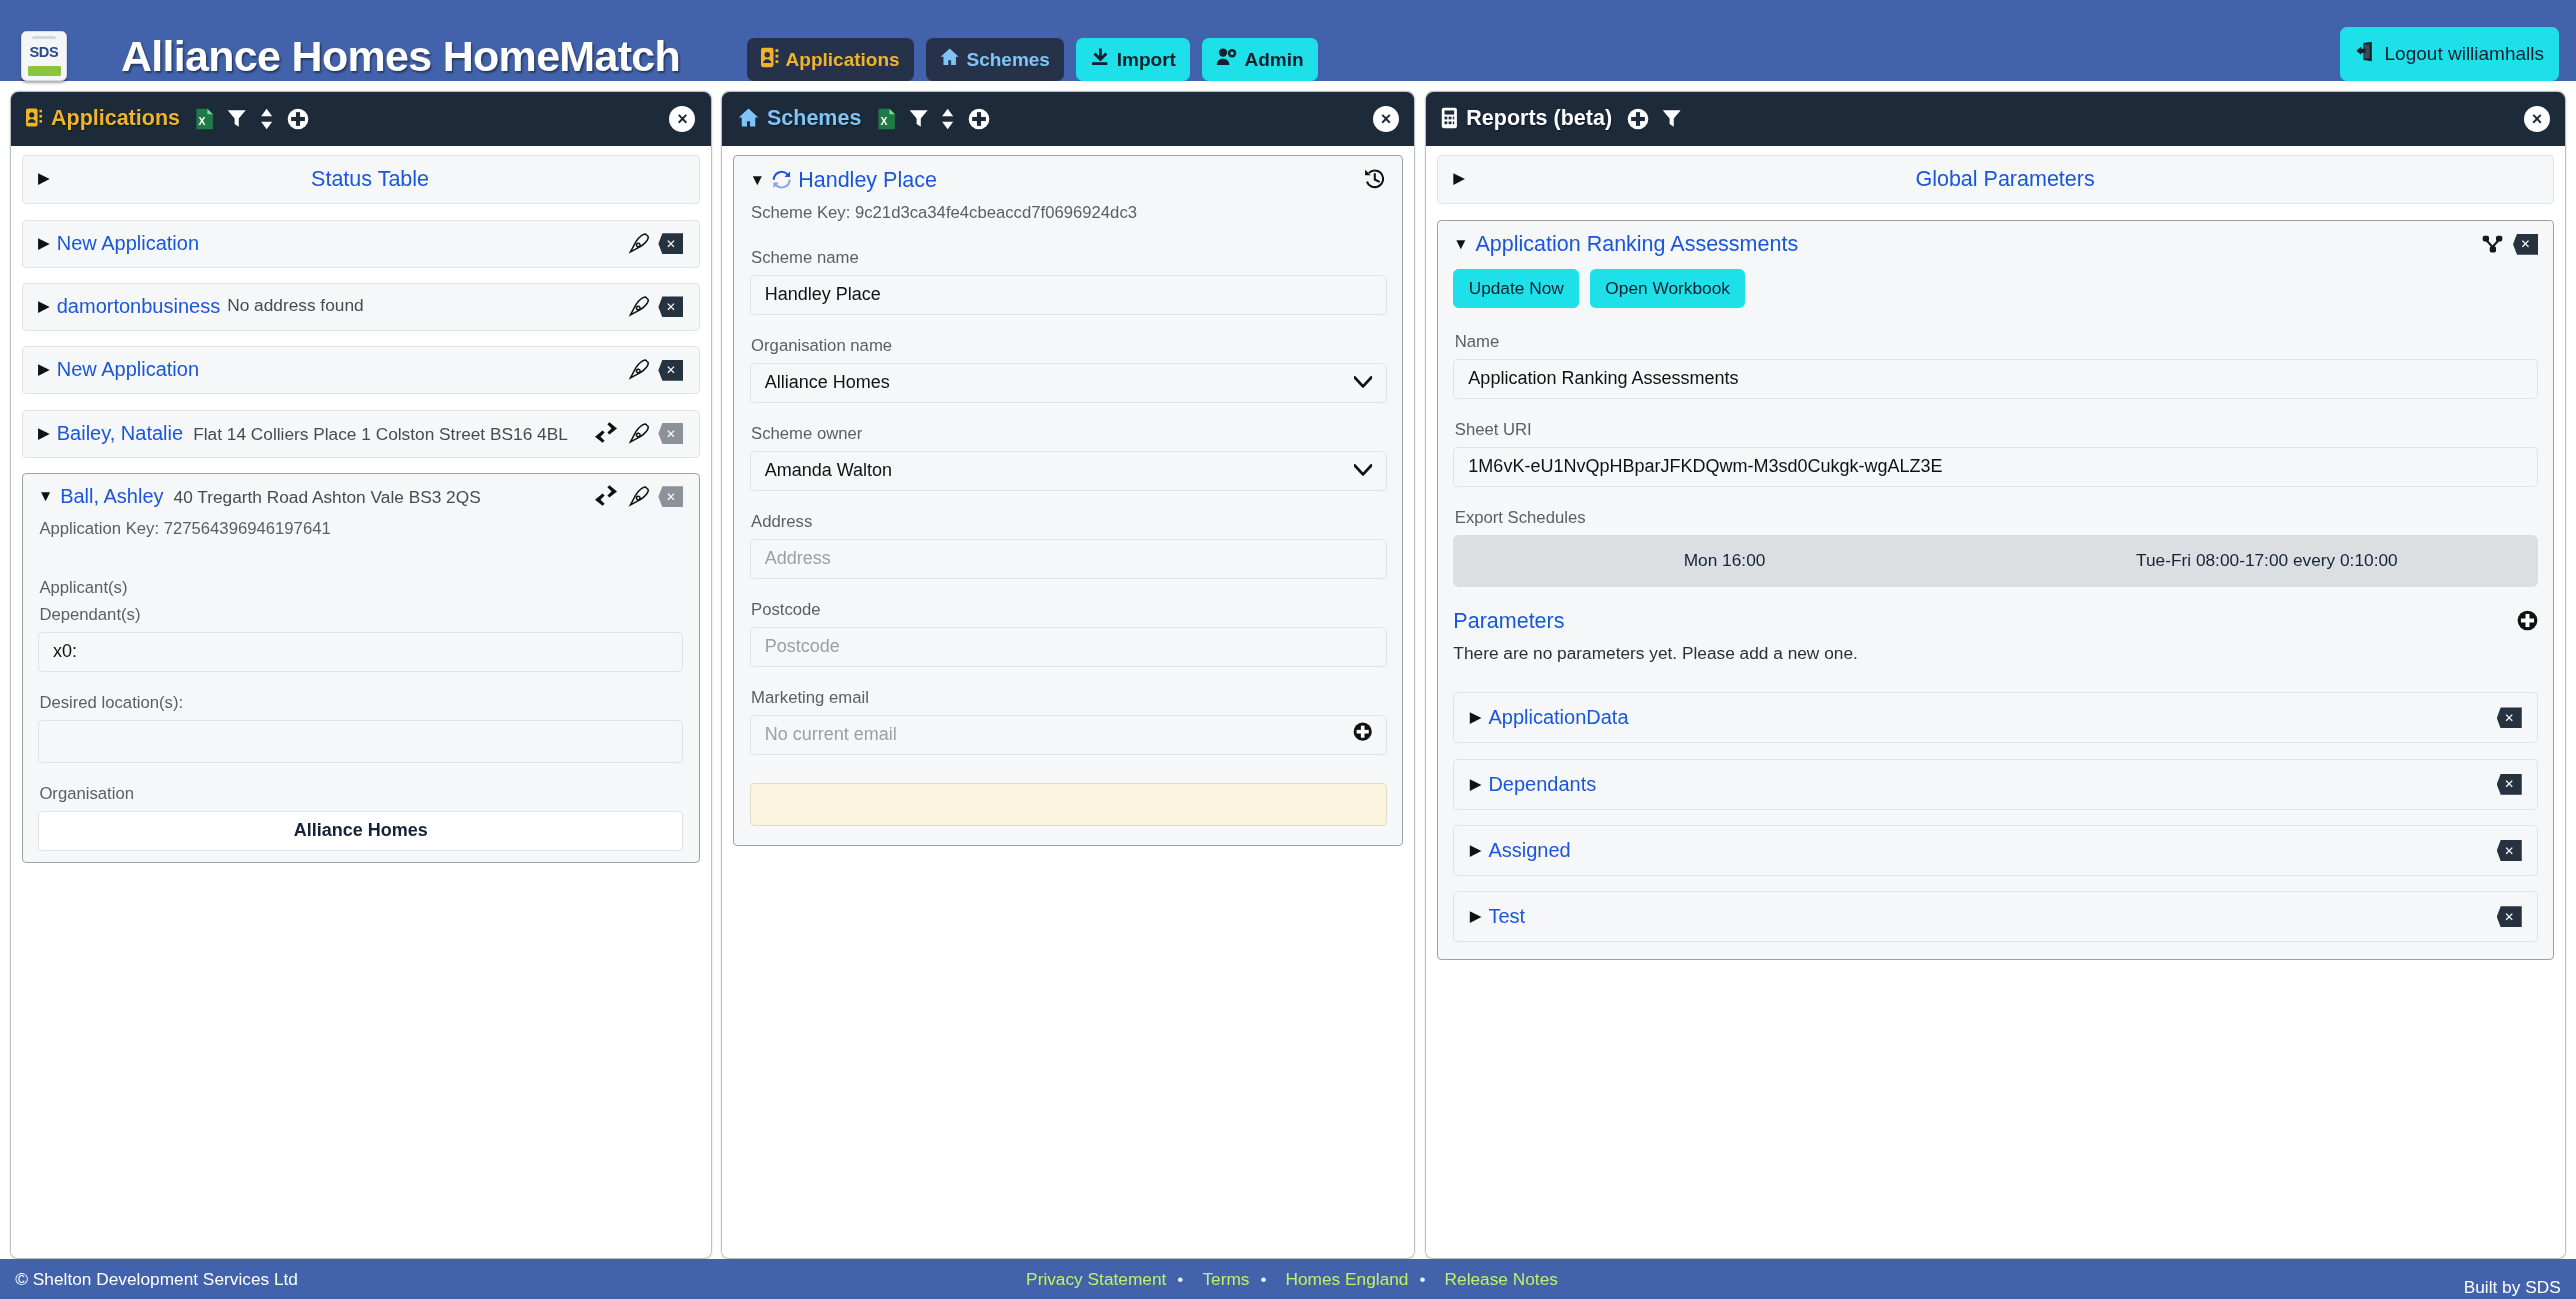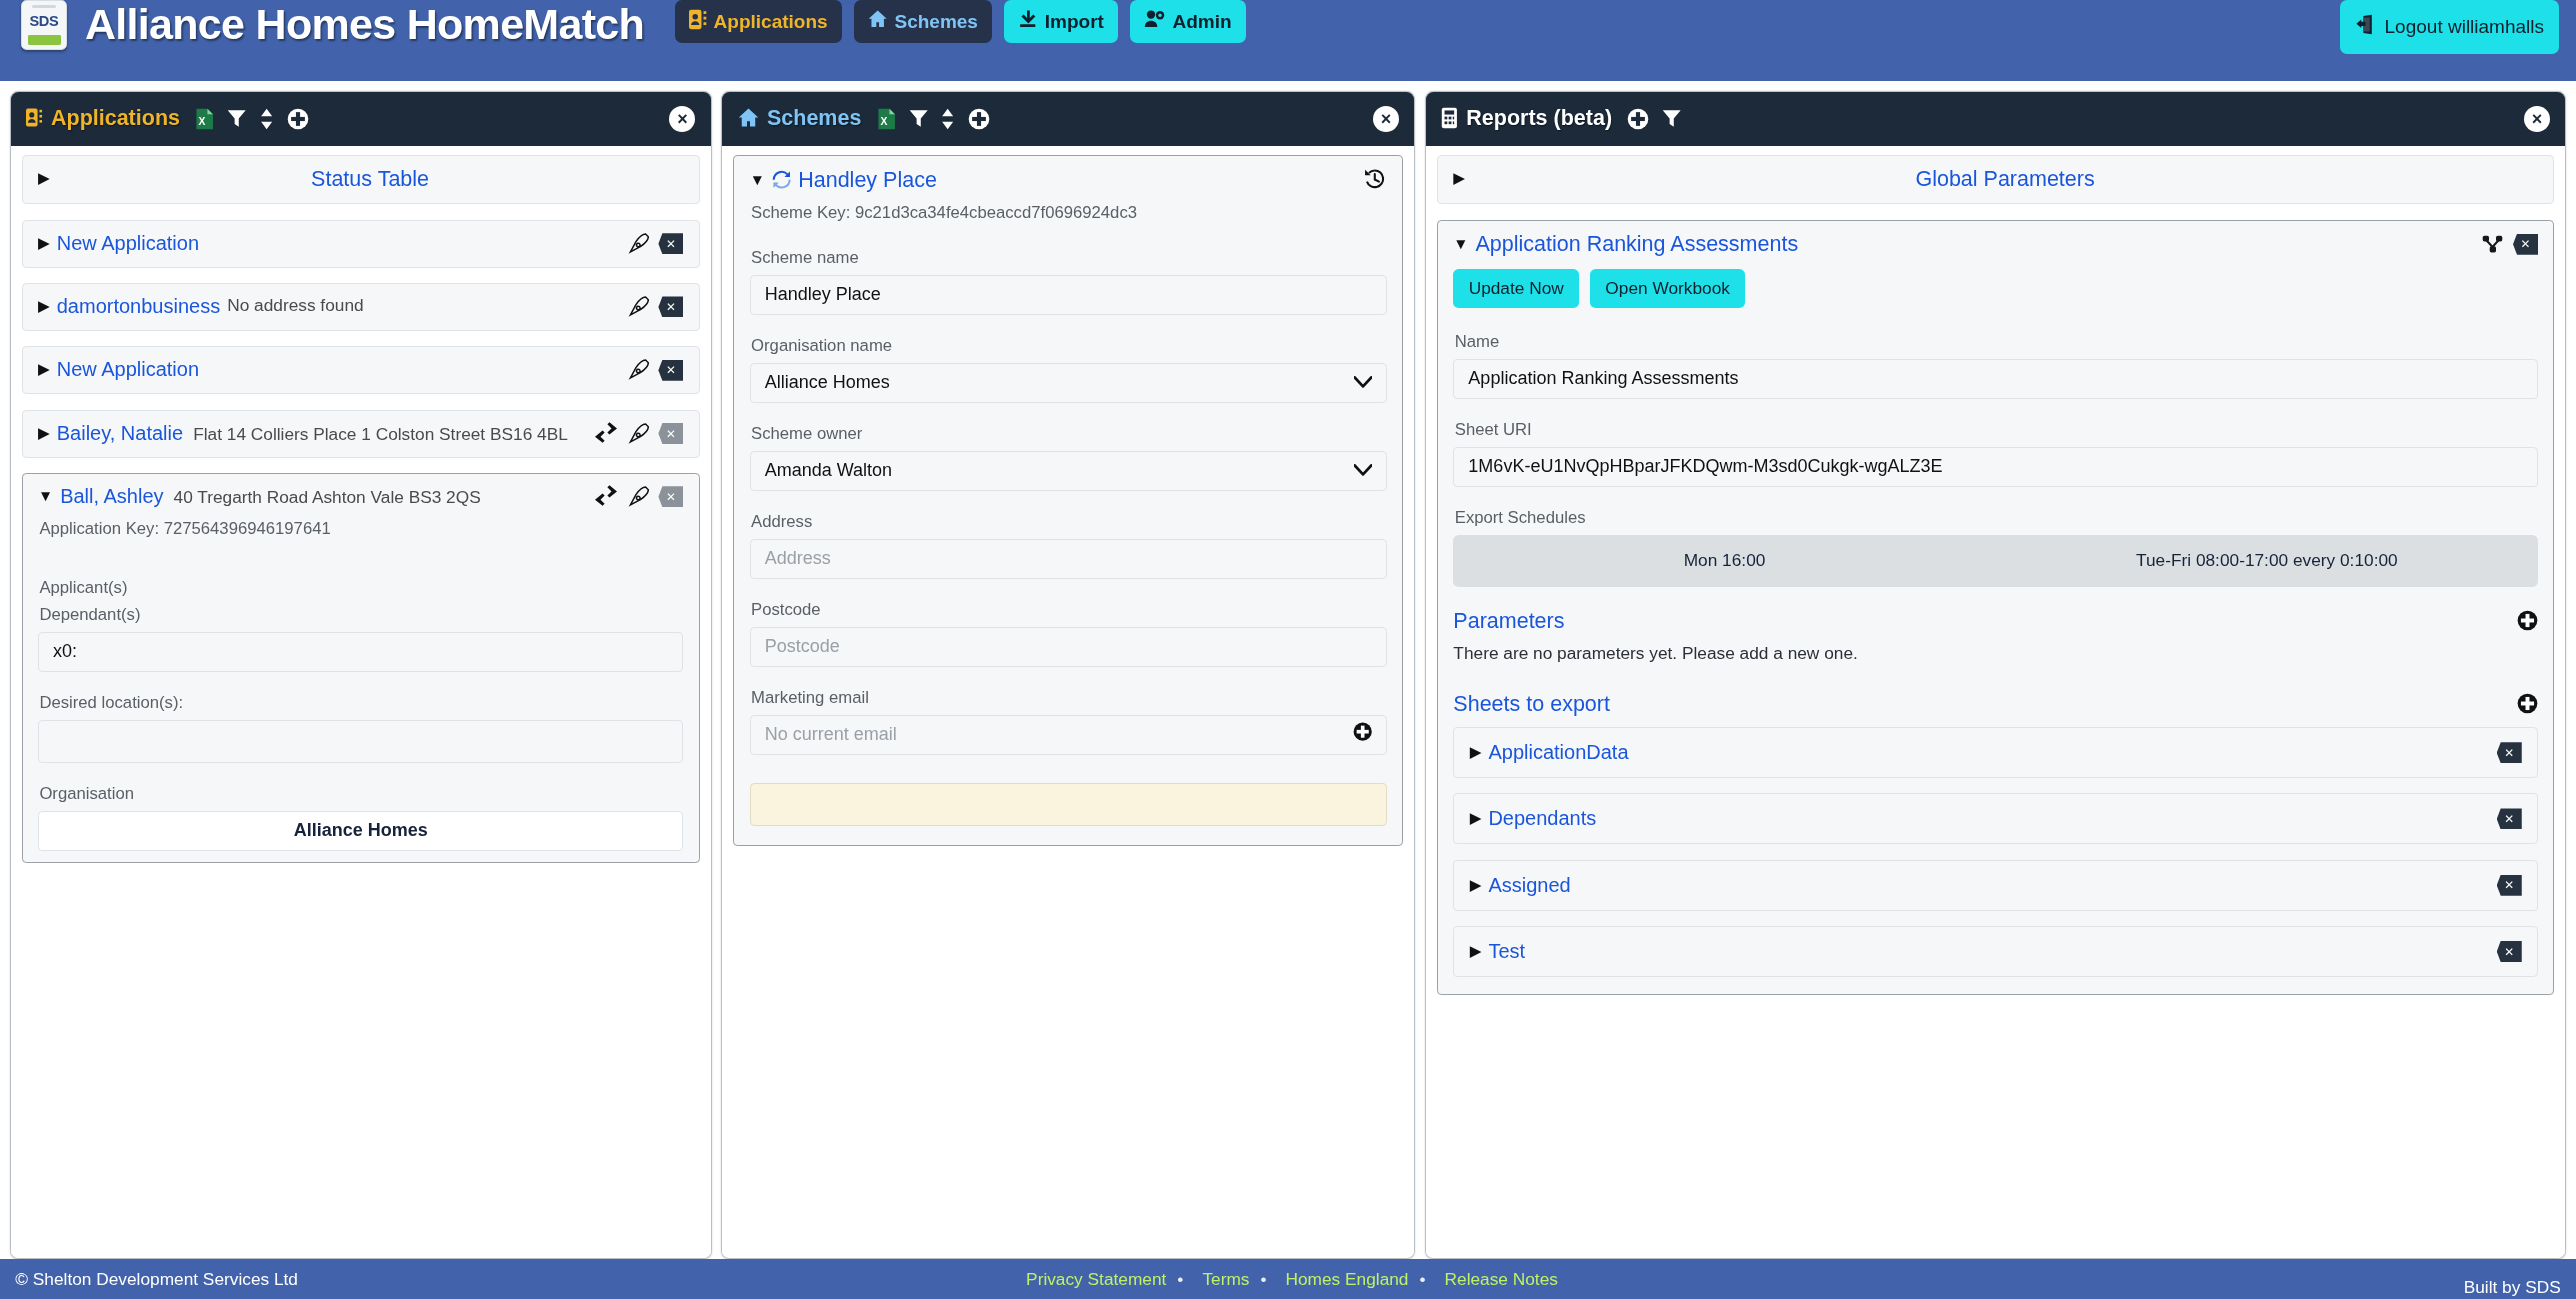--- a/index.html
+++ b/index.html
@@ -10,24 +10,25 @@
     background: #ffffff;
     overflow: hidden;
   }
   body { display: flex; flex-direction: column; }
 
   
   .topbar {
     height: 81px;
     background: #4263ab;
     display: flex;
-    align-items: flex-start;
+    align-items: flex-end;
     padding: 0 16.7px 0 21px;
     flex: 0 0 81px;
     position: relative;
+    gap: 36px;
   }
   .logo {
     width: 46px; height: 50px;
     background: #f4f6f8;
     border-radius: 5.6px;
     border: 1.4px solid #d7dde3;
     display: flex; flex-direction: column;
     align-items: center; justify-content: space-between;
     padding: 3.5px 2.8px 4.2px 2.8px;
     flex: 0 0 auto;
@@ -676,30 +677,20 @@
           <span class="sec-action">
             <svg width="21" height="21" viewBox="0 0 32 32">
                 <circle cx="16" cy="16" r="15" fill="#111"></circle>
                 <rect x="13" y="6" width="6" height="20" fill="#fff"></rect>
                 <rect x="6" y="13" width="20" height="6" fill="#fff"></rect>
               </svg>
           </span>
         </div>
         <div class="empty-msg">There are no parameters yet. Please add a new one.</div>
 
-        <div class="sec-head">
-          <span class="sec-title">Sheets to export</span>
-          <span class="sec-action">
-            <svg width="21" height="21" viewBox="0 0 32 32">
-                <circle cx="16" cy="16" r="15" fill="#111"></circle>
-                <rect x="13" y="6" width="6" height="20" fill="#fff"></rect>
-                <rect x="6" y="13" width="20" height="6" fill="#fff"></rect>
-              </svg>
-          </span>
-        </div>
 
         <div class="sheet-row">
           <span class="caret">▶</span>
           <span class="s-title" style="margin-left:0;">ApplicationData</span>
           <div class="row-actions" style="margin-left:auto;">
             <span class="del-badge">✕</span>
           </div>
         </div>
         <div class="sheet-row">
           <span class="caret">▶</span>

